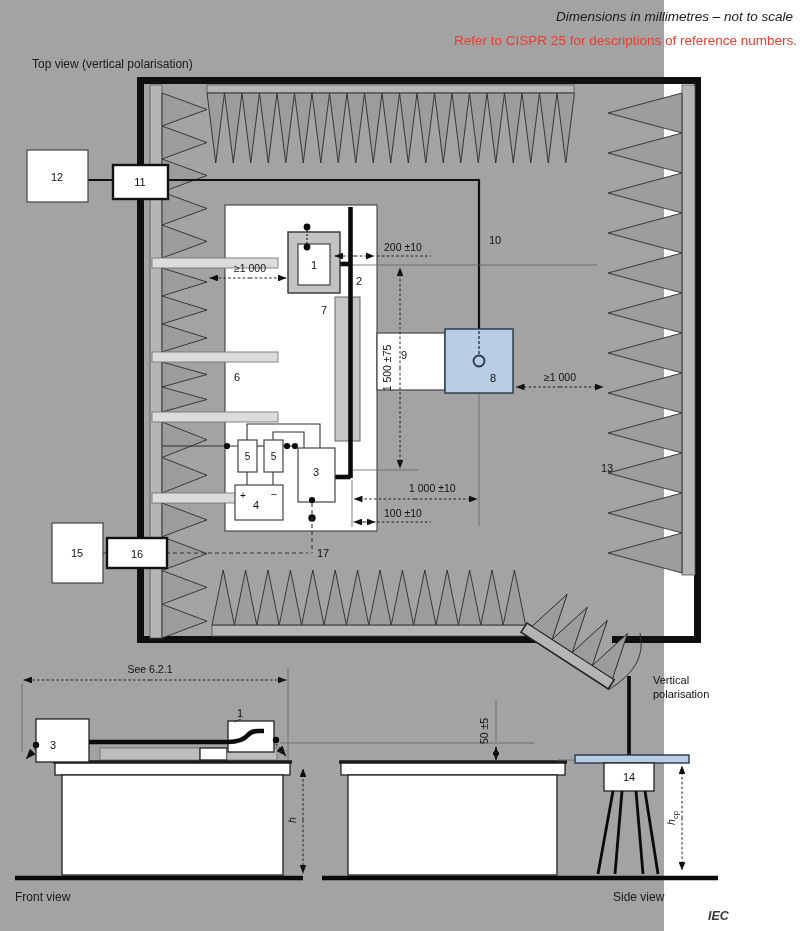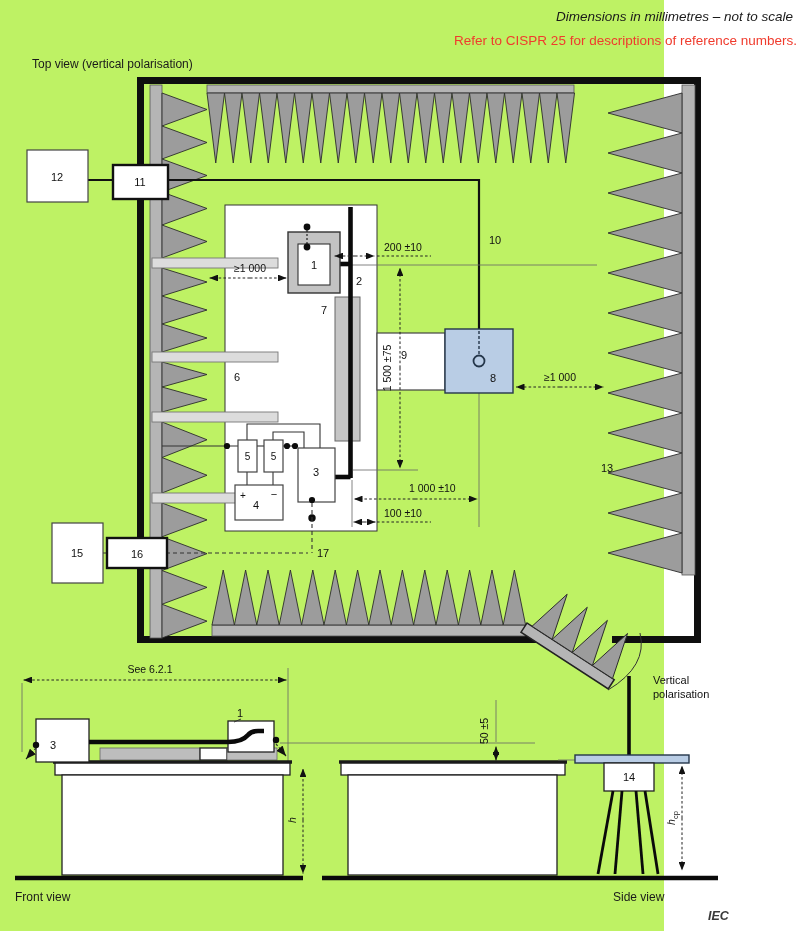--- a/index.html
+++ b/index.html
@@ -1,16 +1,16 @@
 <!DOCTYPE html>
 <html><head>
 <meta charset="utf-8">
 <style>
   html,body{margin:0;padding:0;background:#fff;}
-  .stage{width:664px;height:931px;position:relative;background:#bef264;font-family:"Liberation Sans",sans-serif;}
+  .stage{width:664px;height:931px;position:relative;background:#a3a3a3;font-family:"Liberation Sans",sans-serif;}
   svg{display:block;}
   text{font-family:"Liberation Sans",sans-serif;fill:#111;}
   .hdr-i{font-size:13.5px;font-style:italic;fill:#1a1a1a;}
   .hdr-red{font-size:13.5px;fill:#f03b2d;}
   .vtitle{font-size:12px;fill:#1a1a1a;}
   .lbl{font-size:11px;fill:#111;}
   .lbl-s{font-size:10px;fill:#111;}
   .dim{font-size:10.5px;fill:#111;}
   .iec{font-size:12.5px;font-style:italic;font-weight:bold;fill:#3a3a3a;}
   .ital{font-style:italic;}

